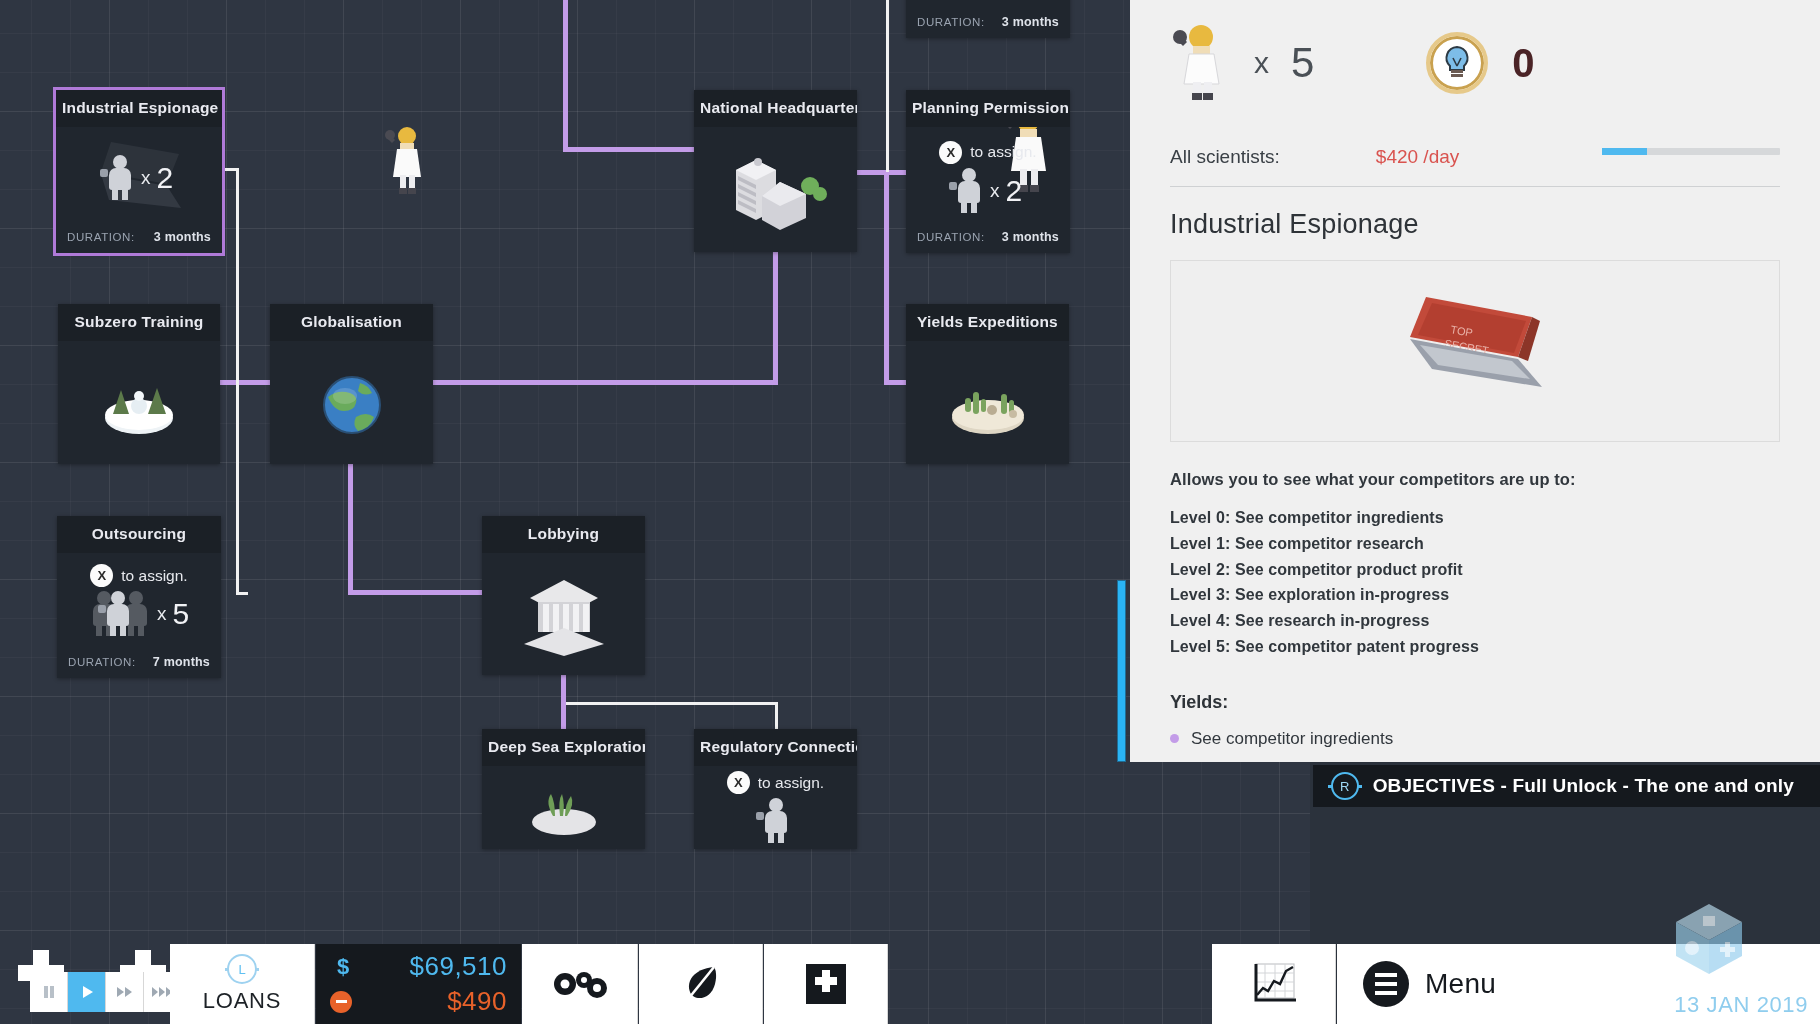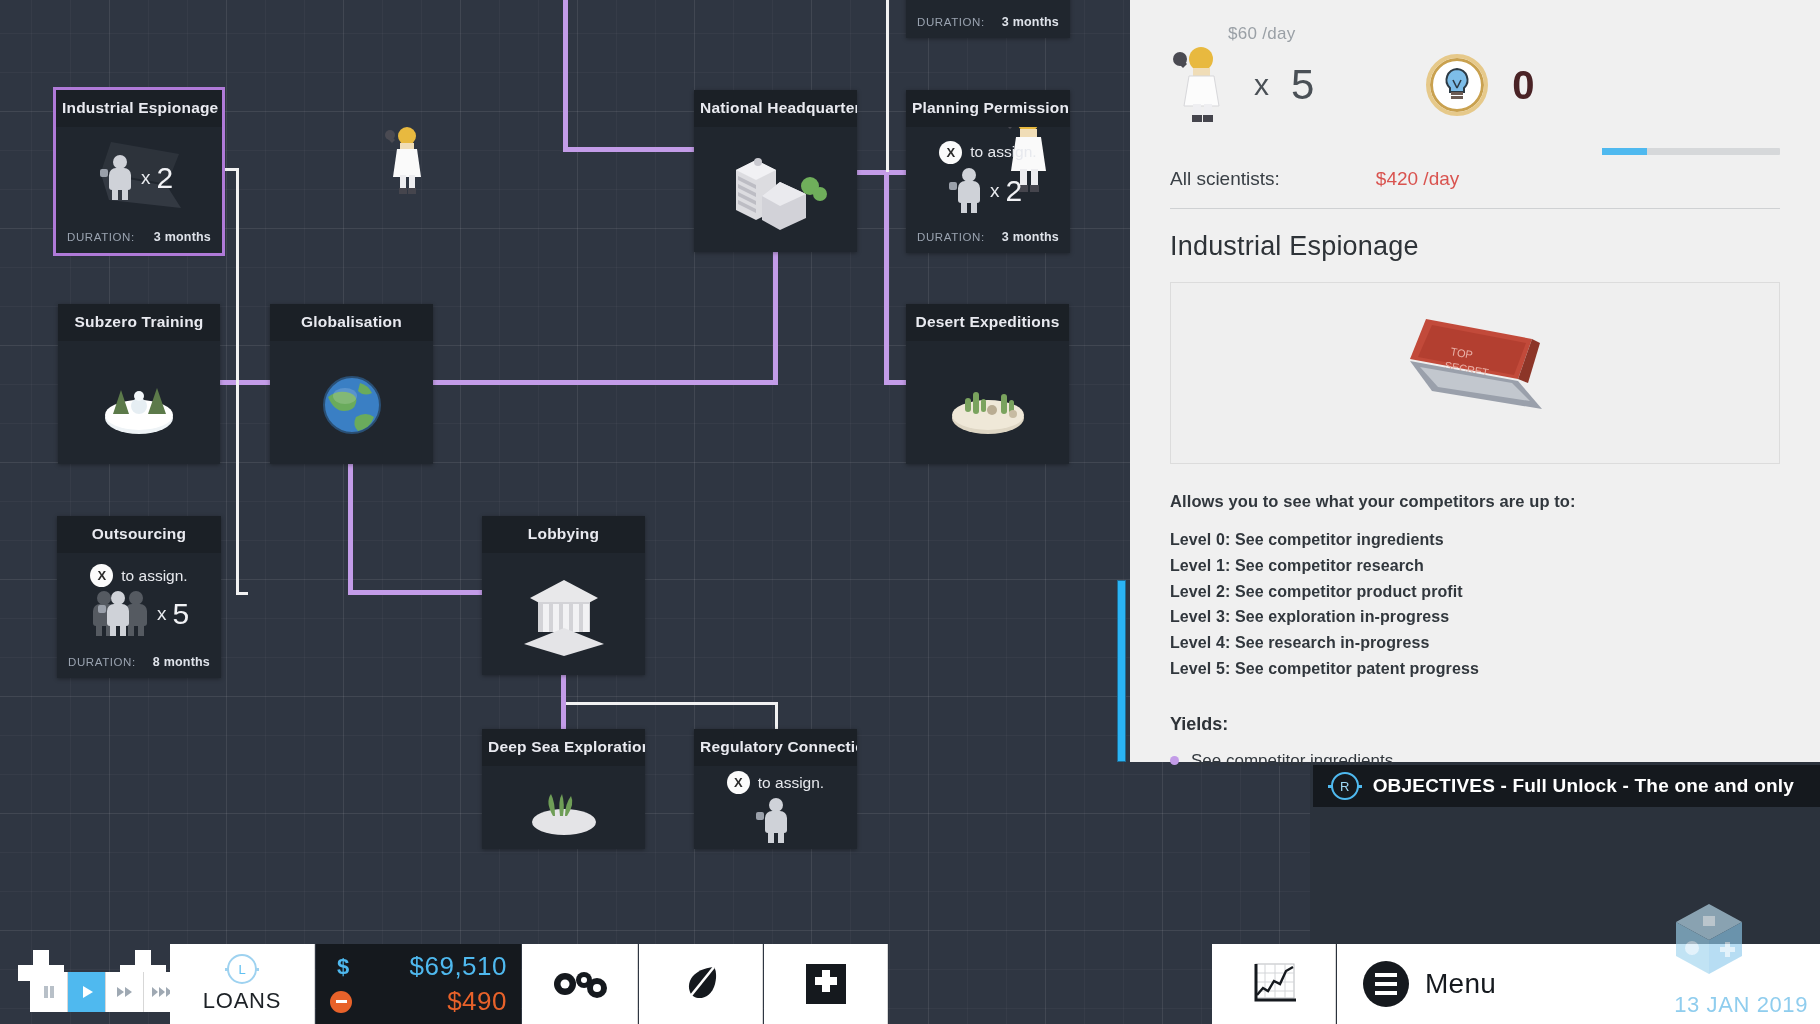--- a/index.html
+++ b/index.html
@@ -436,21 +436,21 @@
                 <div class="leg1"></div>
                 <div class="leg2"></div>
               </div>
           </div>
           <span class="xlabel">x</span>
           <span class="count">5</span>
         </div>
       </div>
       <div class="node-duration">
         <span>DURATION:</span>
-        <span class="dur-val">8 months</span>
+        <span class="dur-val">7 months</span>
       </div>
     </div>
 
     <div class="node" style="left:482px; top:516px; width:163px; height:159px;">
       <div class="node-title">Lobbying</div>
       <div class="node-body">
         <svg width="92" height="84" viewBox="0 0 92 84">
           <polygon points="46,8 80,26 46,44 12,26" fill="#e8e8ea"></polygon>
           <rect x="20" y="30" width="52" height="30" fill="#d3d3d7"></rect>
           <g fill="#f2f2f4">
@@ -532,21 +532,21 @@
           <span class="count">2</span>
         </div>
       </div>
       <div class="node-duration">
         <span>DURATION:</span>
         <span class="dur-val">3 months</span>
       </div>
     </div>
 
     <div class="node" style="left:906px; top:304px; width:163px; height:160px;">
-      <div class="node-title">Desert Expeditions</div>
+      <div class="node-title">Yields Expeditions</div>
       <div class="node-body">
         <svg width="86" height="74" viewBox="0 0 86 74">
           <ellipse cx="43" cy="52" rx="36" ry="16" fill="#ded6c4"></ellipse>
           <ellipse cx="43" cy="49" rx="36" ry="15" fill="#efe8d8"></ellipse>
           <g fill="#7aa35e">
             <rect x="28" y="26" width="6" height="22" rx="3"></rect>
             <rect x="20" y="32" width="6" height="14" rx="3"></rect>
             <rect x="36" y="33" width="5" height="13" rx="2.5"></rect>
             <rect x="56" y="28" width="6" height="20" rx="3"></rect>
             <rect x="64" y="34" width="5" height="13" rx="2.5"></rect>
@@ -603,21 +603,20 @@
         <rect x="26" y="63" width="8" height="6" fill="#45454d"></rect>
       </svg>
     </div>
 
     <div id="panel-scroll"></div>
   </div>
 
   <div id="info-panel">
 
 
-    <div class="cost-day">$60 /day</div>
 
     <div class="sci-count-row">
       <svg width="56" height="78" viewBox="0 0 56 78">
         <path d="M13 22 l-7 -7 l4 -4 l7 7z" fill="#4a4a52"></path>
         <circle cx="10" cy="13" r="7" fill="#4a4a52"></circle>
         <ellipse cx="31" cy="13" rx="12" ry="12" fill="#e8b93f"></ellipse>
         <rect x="23" y="22" width="17" height="10" fill="#f0ddb7"></rect>
         <path d="M19 30 h25 l5 30 h-35z" fill="#fcfcfc" stroke="#d7d7da" stroke-width="1"></path>
         <rect x="23" y="58" width="8" height="14" fill="#efeff2"></rect>
         <rect x="34" y="58" width="8" height="14" fill="#efeff2"></rect>

